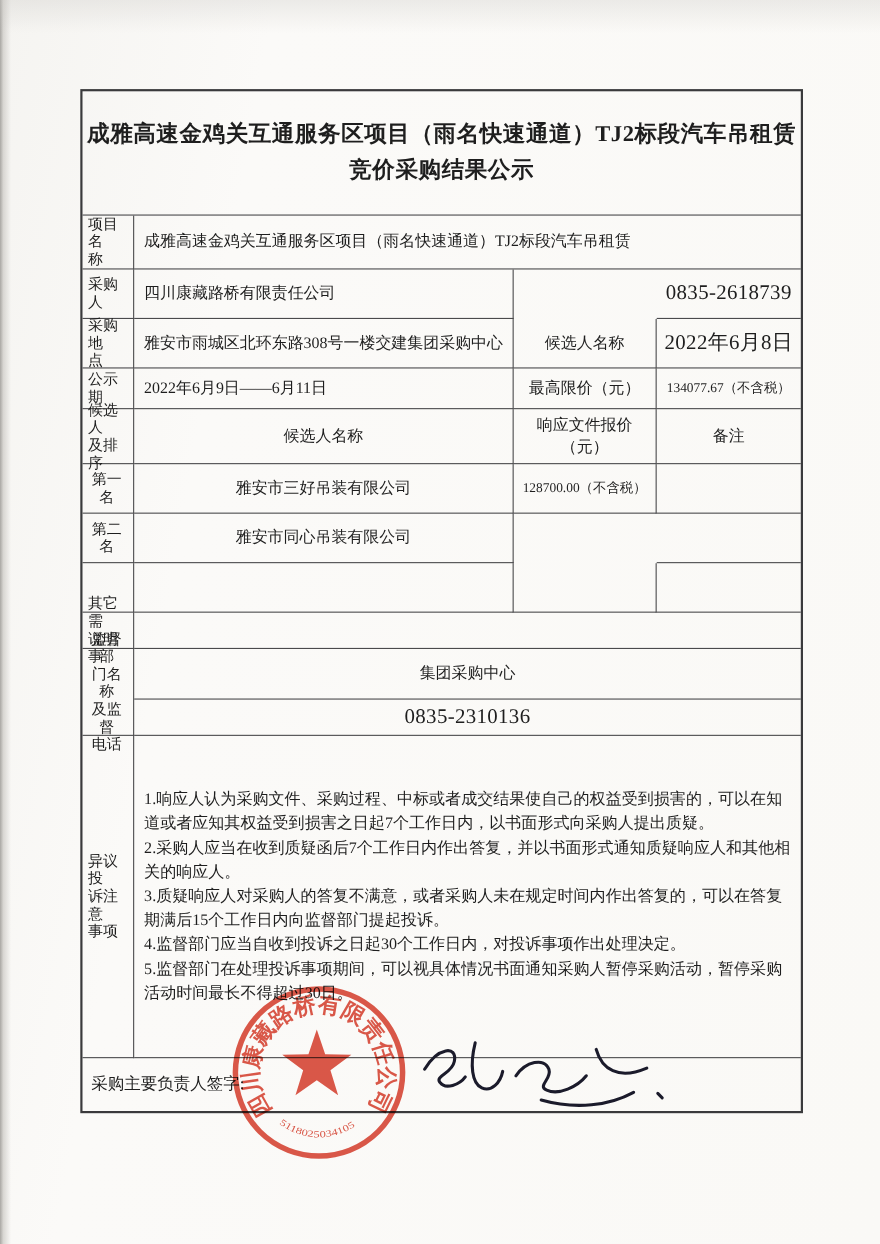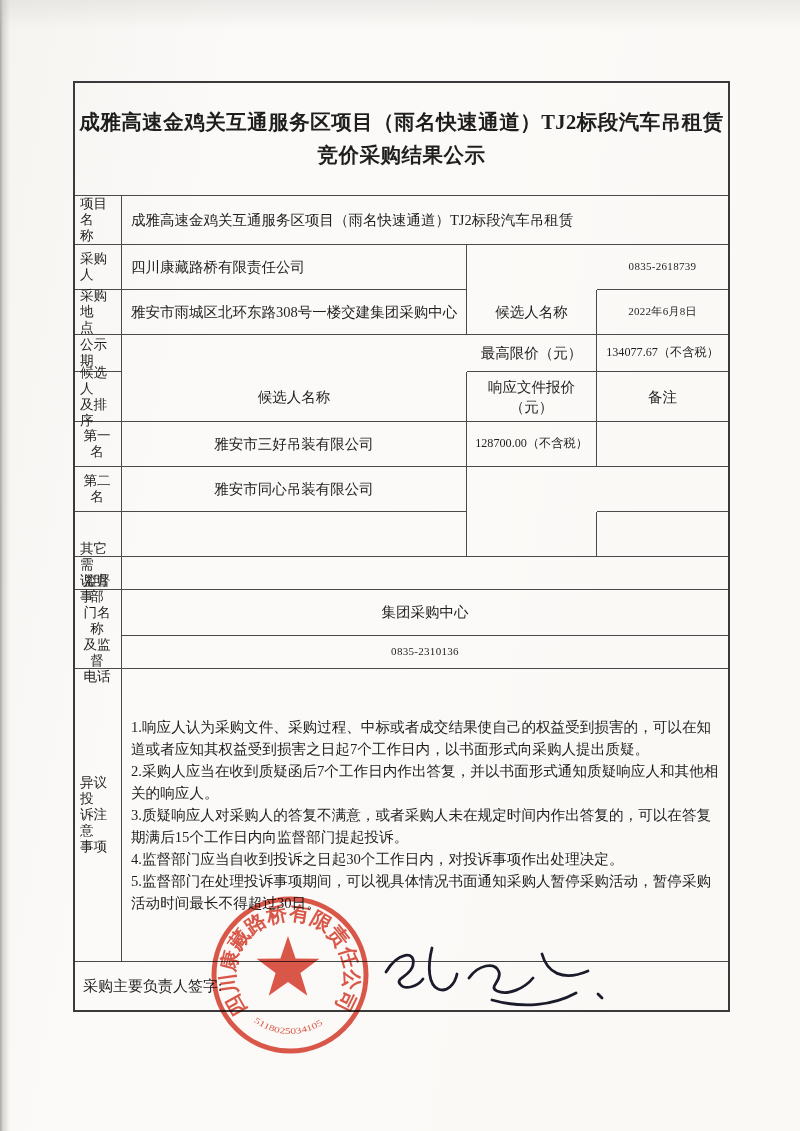--- a/index.html
+++ b/index.html
@@ -36,21 +36,21 @@
     padding:16px 4px;
     font-size:14.5px;line-height:1.4;
   }
   .er{border-right:none;}
   .eb{border-bottom:none;}
   .ctr{justify-content:center;text-align:center;}
   .lft{padding-left:9px;}
   .pre{white-space:pre-line;}
   .lbl{font-size:13.6px;line-height:16px;padding-left:5px;}
   .sm{font-size:12.2px;}
-  .num{font-size:11px;letter-spacing:.3px;font-family:Liberation Serif, serif;}
+  .num{font-size:19px;letter-spacing:.3px;font-family:Liberation Serif, serif;}
   .title-cell{
     flex-direction:column;justify-content:center;
     font-weight:bold;font-size:20.5px;line-height:33px;
     text-align:center;letter-spacing:.5px;
   }
   .hdr{font-size:14.5px;line-height:20px;}
   .objection-cell{align-items:center;}
   .obj-text{width:100%;padding:0 3px 0 5px;font-size:14.6px;line-height:22px;}
   .obj-text div{margin:0;}
   .sig-row{font-size:15px;padding-left:8px;}
@@ -83,20 +83,21 @@
     <div class="c lft" style="grid-area:3/2/4/3">四川康藏路桥有限责任公司</div>
     <div class="c er ctr num" style="grid-area:3/4/4/5">0835-2618739</div>
 
     <div class="c lbl pre" style="grid-area:4/1/5/2">采购地
 点</div>
     <div class="c lft" style="grid-area:4/2/5/3">雅安市雨城区北环东路308号一楼交建集团采购中心</div>
     <div class="c ctr" style="grid-area:4/3/5/4">候选人名称</div>
     <div class="c er ctr num" style="grid-area:4/4/5/5">2022年6月8日</div>
 
     <div class="c lbl" style="grid-area:5/1/6/2">公示期</div>
+    <div class="c lft" style="grid-area:5/2/6/3">2022年6月9日——6月11日</div>
     <div class="c ctr" style="grid-area:5/3/6/4">最高限价（元）</div>
     <div class="c er ctr sm" style="grid-area:5/4/6/5">134077.67（不含税）</div>
 
     <div class="c lbl pre" style="grid-area:6/1/7/2">候选人
 及排序</div>
     <div class="c ctr hdr" style="grid-area:6/2/7/3">候选人名称</div>
     <div class="c ctr hdr pre" style="grid-area:6/3/7/4">响应文件报价
 （元）</div>
     <div class="c er ctr hdr" style="grid-area:6/4/7/5">备注</div>
 

